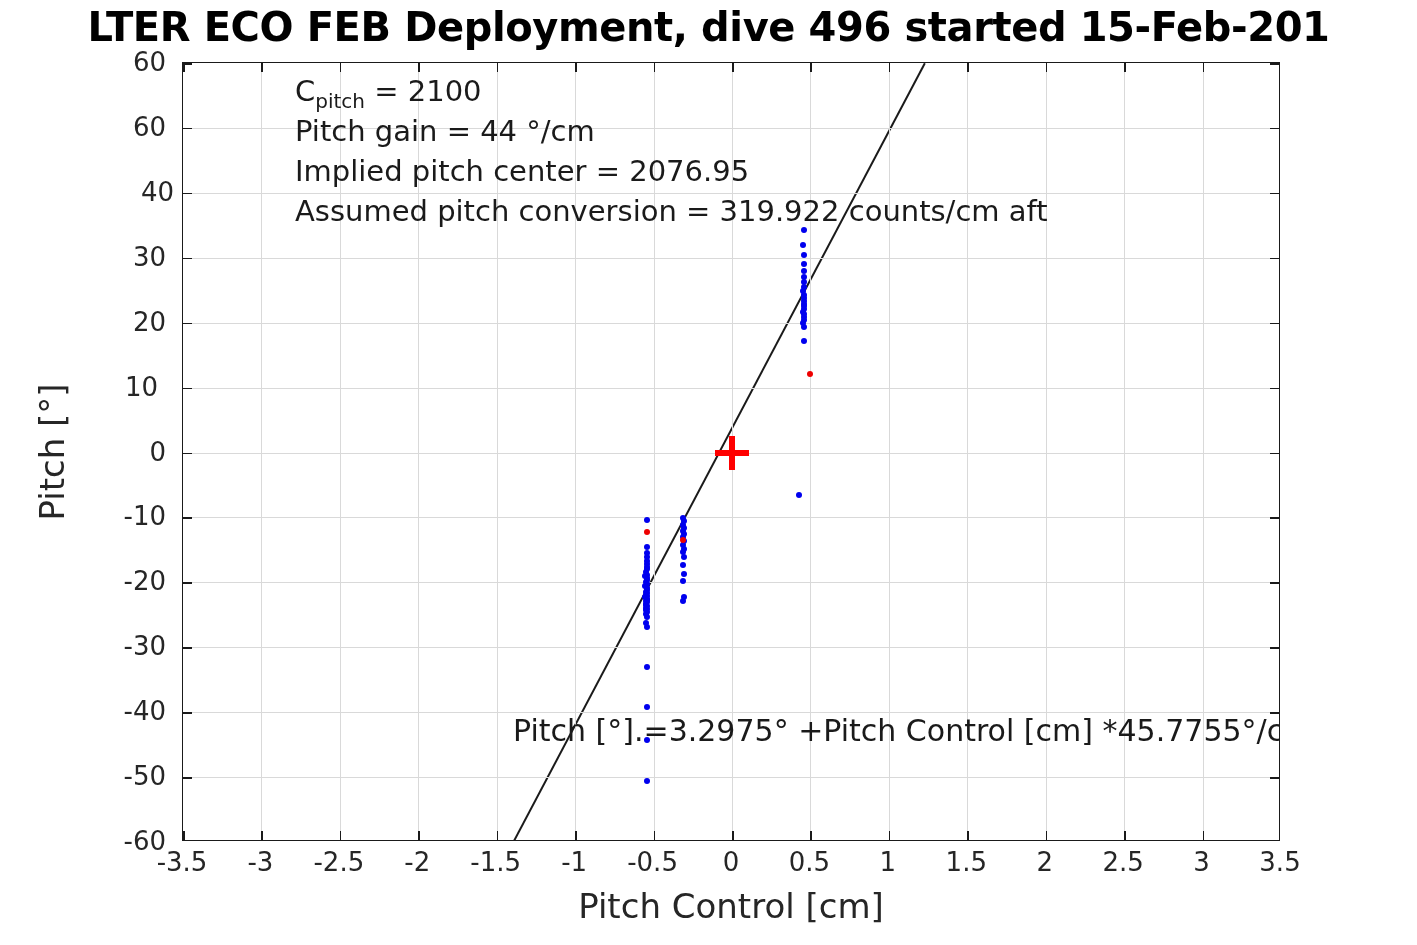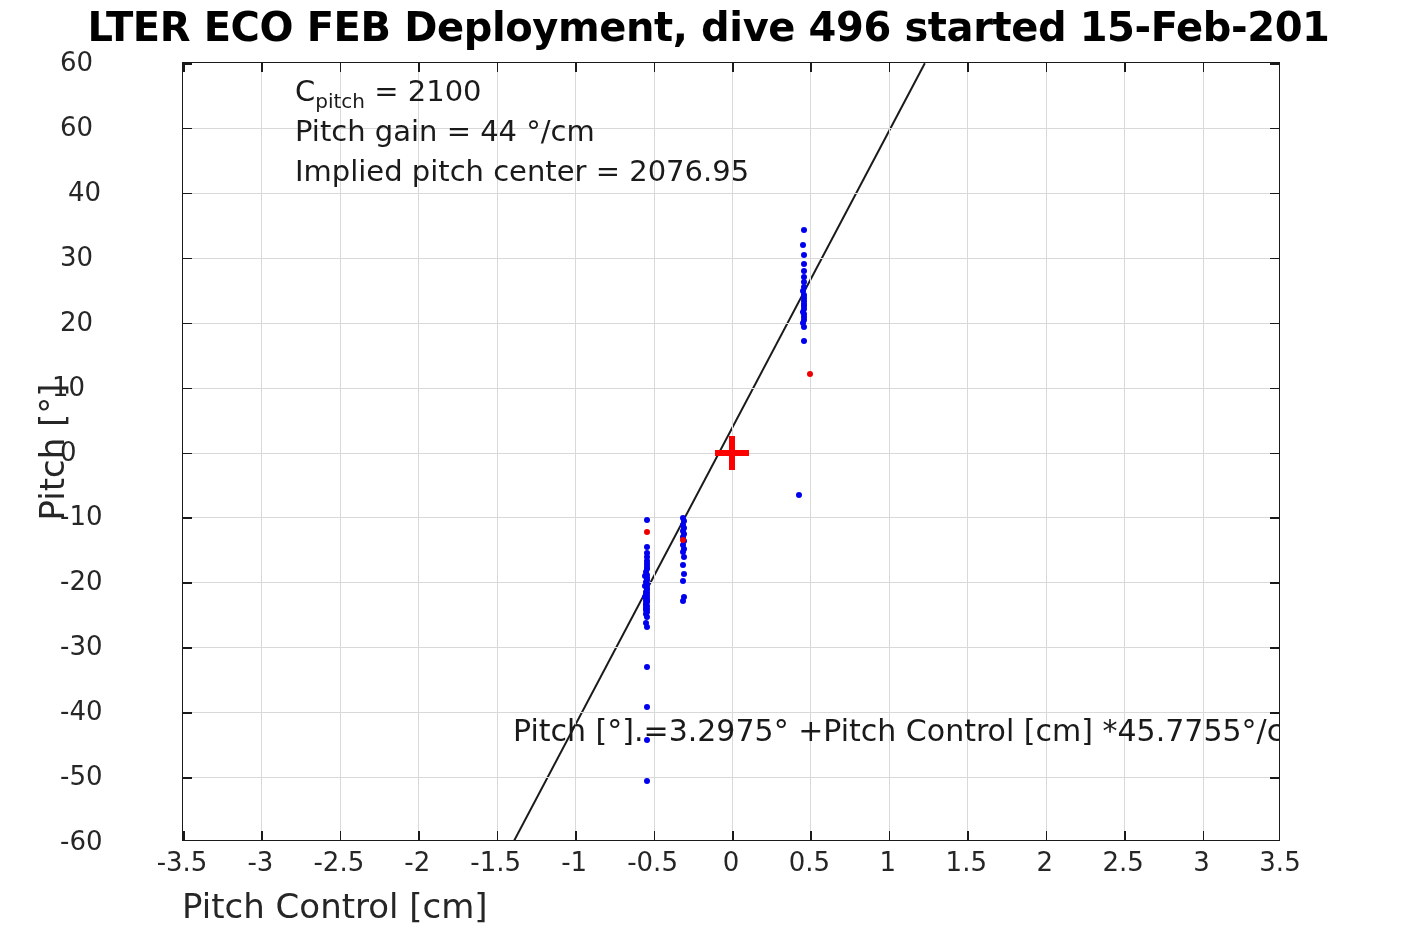--- a/index.html
+++ b/index.html
@@ -97,33 +97,35 @@
     position: absolute;
     text-align: center;
     font-size: 26px;
     font-family: "DejaVu Sans", sans-serif;
     color: #262626;
     white-space: nowrap;
     transform: translateX(-50%);
   }
   .yticklabel {
     position: absolute;
+    text-align: right;
     font-size: 26px;
     font-family: "DejaVu Sans", sans-serif;
     color: #262626;
     white-space: nowrap;
     transform: translateY(-50%);
   }
 
   
   #xlabel {
     position: absolute;
     left: 182px;
     top: 886px;
     width: 1098px;
+    text-align: center;
     font-size: 34px;
     color: #262626;
     white-space: nowrap;
   }
   #ylabel {
     position: absolute;
     left: 52px;
     top: 452px;
     font-size: 34px;
     color: #262626;
@@ -281,20 +283,21 @@
       <div class="tick-y-right" style="top: 129.833px;"></div>
       <div class="gridline-h" style="top: 64.9167px;"></div>
       <div class="tick-y" style="top: 64.9167px;"></div>
       <div class="tick-y-right" style="top: 64.9167px;"></div>
       <div class="tick-y" style="top: 0px;"></div>
       <div class="tick-y-right" style="top: 0px;"></div>
       <div id="annotation-block">
         <span class="ann-line">C<sub>pitch</sub> = 2100</span>
         <span class="ann-line">Pitch gain = 44 °/cm</span>
         <span class="ann-line">Implied pitch center = 2076.95</span>
+        <span class="ann-line">Assumed pitch conversion = 319.922 counts/cm aft</span>
       </div>
       <div id="fit-equation">Pitch [°].=3.2975° +Pitch Control [cm] *45.7755°/cm</div>
       <div class="pt blue" style="left: 463.513px; top: 457.013px;"></div>
       <div class="pt blue" style="left: 463.513px; top: 484.278px;"></div>
       <div class="pt blue" style="left: 463.513px; top: 490.121px;"></div>
       <div class="pt blue" style="left: 463.513px; top: 494.016px;"></div>
       <div class="pt blue" style="left: 463.513px; top: 497.911px;"></div>
       <div class="pt blue" style="left: 463.513px; top: 501.157px;"></div>
       <div class="pt blue" style="left: 463.513px; top: 503.753px;"></div>
       <div class="pt blue" style="left: 463.513px; top: 506.35px;"></div>

